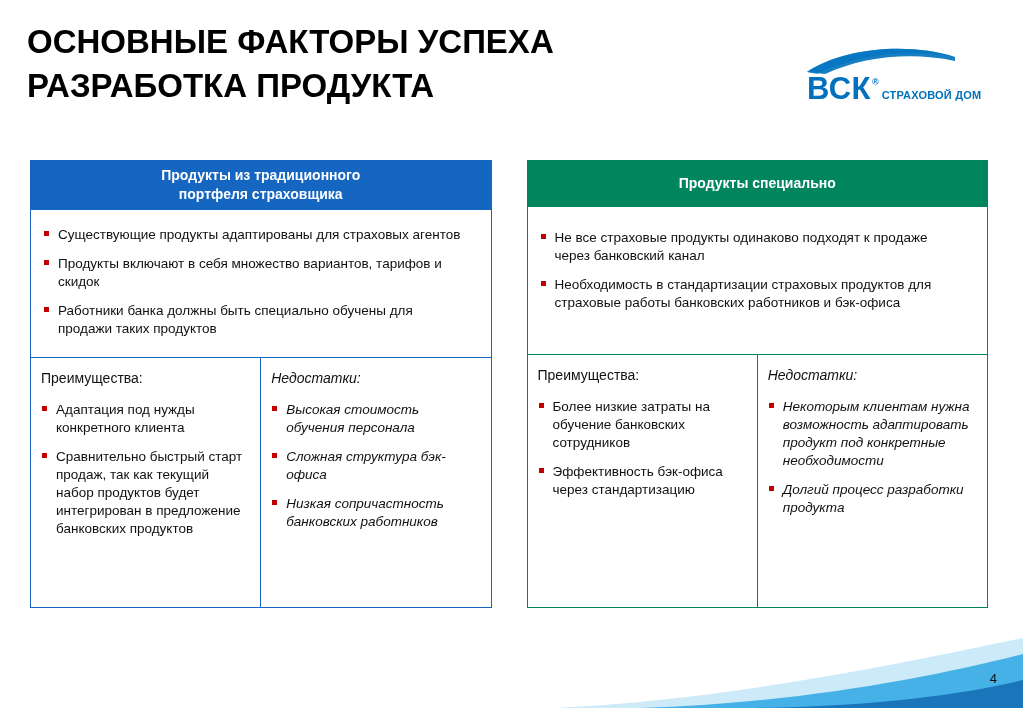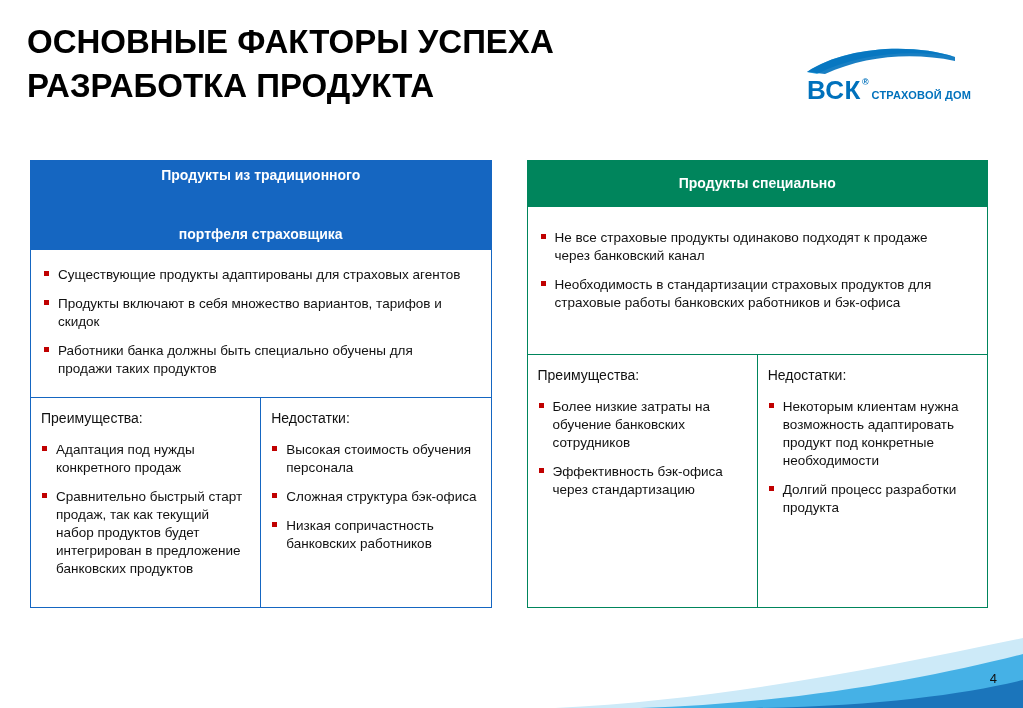--- a/index.html
+++ b/index.html
@@ -8,41 +8,41 @@
     position:relative; width:1023px; height:708px; background:#fff;
     font-family:"Liberation Sans", sans-serif; overflow:hidden; margin:0 auto;
   }
   
   .title { position:absolute; left:27px; top:20px; font-size:33px; font-weight:700; color:#000; line-height:1.32; }
   .title-line { display:block; }
   
   .logo { position:absolute; top:42px; right:30px; width:186px; height:60px; }
   .swoosh { position:absolute; top:0px; left:-6px; width:158px; height:34px; }
   .logo-row { position:absolute; bottom:0; left:0; white-space:nowrap; display:flex; align-items:flex-end; }
-  .vsk { font-size:26px; font-weight:700; color:var(--logo_blue); line-height:0.88; letter-spacing:0.5px; }
+  .vsk { font-size:31px; font-weight:700; color:var(--logo_blue); line-height:0.88; letter-spacing:0.5px; }
   .reg { font-size:9px; color:var(--logo_blue); margin:0 3px 15px 1px; font-weight:700; }
   .tag { font-size:11px; font-weight:700; color:var(--logo_blue); margin-bottom:1px; letter-spacing:0.2px; }
   
   .panels { position:absolute; left:30px; top:160px; width:958px; height:448px; display:flex; gap:35px; }
   .panel { flex:1; display:flex; flex-direction:column; border:1px solid var(--c); background:#fff; }
   .panel.blue  { --c:var(--blue); }
   .panel.green { --c:var(--green); }
   .panel-header {
     background:var(--c); color:#fff; font-weight:700; font-size:14px; line-height:1.35;
     text-align:center; min-height:47px; display:flex; flex-direction:column; justify-content:center;
-    padding:6px 10px; margin:-1px -1px 0 -1px;gap:40px;
+    padding:6px 10px; margin:-1px -1px 0 -1px;
   }
   .panel-body { height:147px; padding:16px 24px 0 10px; }
   .panel.green .panel-body { padding-top:22px; }
   .bullet { display:flex; margin-bottom:11px; font-size:13.5px; line-height:1.33; color:#111; }
   .mk { flex:0 0 5px; width:5px; height:5px; background:var(--bullet); margin:5px 9px 0 3px; }
   .bt { flex:1; min-width:0; }
   .pros-cons { flex:1; display:flex; border-top:1px solid var(--c); min-height:0; }
   .col { flex:1; padding:10px 10px 0 8px; min-width:0; overflow:hidden; }
-  .col.sep { border-left:1px solid var(--c); }
+  .col.sep { border-left:1px solid var(--c);font-style:italic; }
   .col-title { font-size:14px; color:#111; margin:2px 0 15px 2px; }
   
   .wave { position:absolute; left:0; bottom:0; width:1023px; height:70px; z-index:1; }
   .page-number { position:absolute; right:26px; bottom:22px; font-size:13px; color:#111; z-index:3; }
 </style>
 </head>
 <body>
 
 <div class="slide">
 
@@ -82,21 +82,21 @@
         <div class="bullet">
           <span class="mk"></span>
           <span class="bt">Работники банка должны быть специально обучены для продажи таких продуктов</span>
         </div>
       </div>
       <div class="pros-cons">
         <div class="col">
           <div class="col-title">Преимущества:</div>
           <div class="bullet">
             <span class="mk"></span>
-            <span class="bt">Адаптация под нужды конкретного продаж</span>
+            <span class="bt">Адаптация под нужды конкретного клиента</span>
           </div>
           <div class="bullet">
             <span class="mk"></span>
             <span class="bt">Сравнительно быстрый старт продаж, так как текущий набор продуктов будет интегрирован в предложение банковских продуктов</span>
           </div>
         </div>
         <div class="col sep">
           <div class="col-title">Недостатки:</div>
           <div class="bullet">
             <span class="mk"></span>

